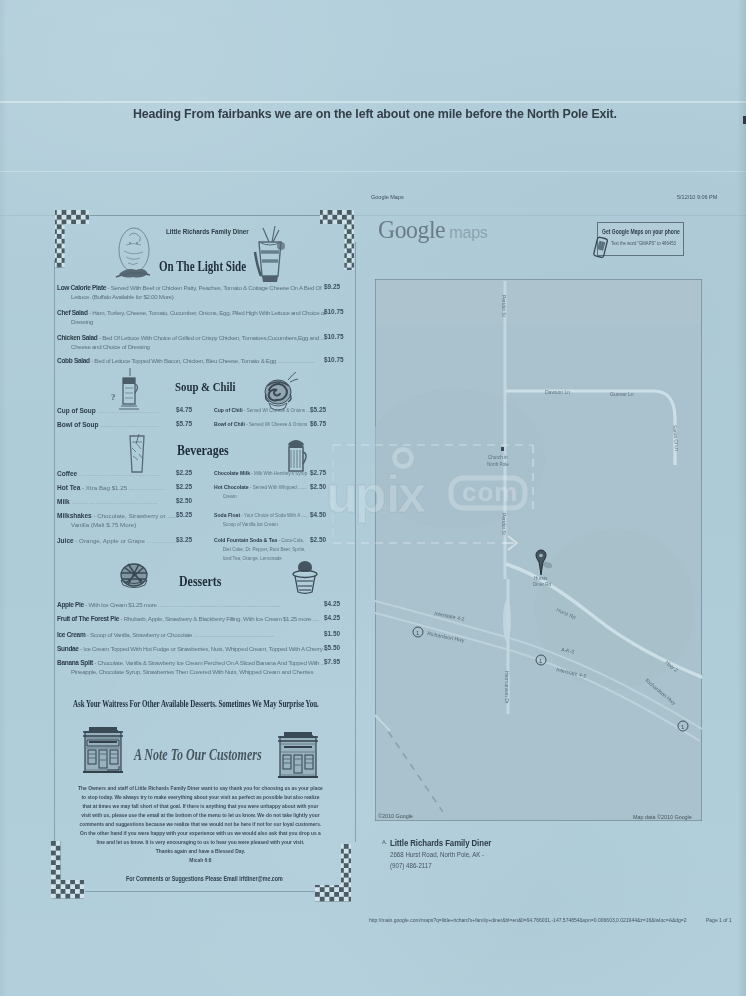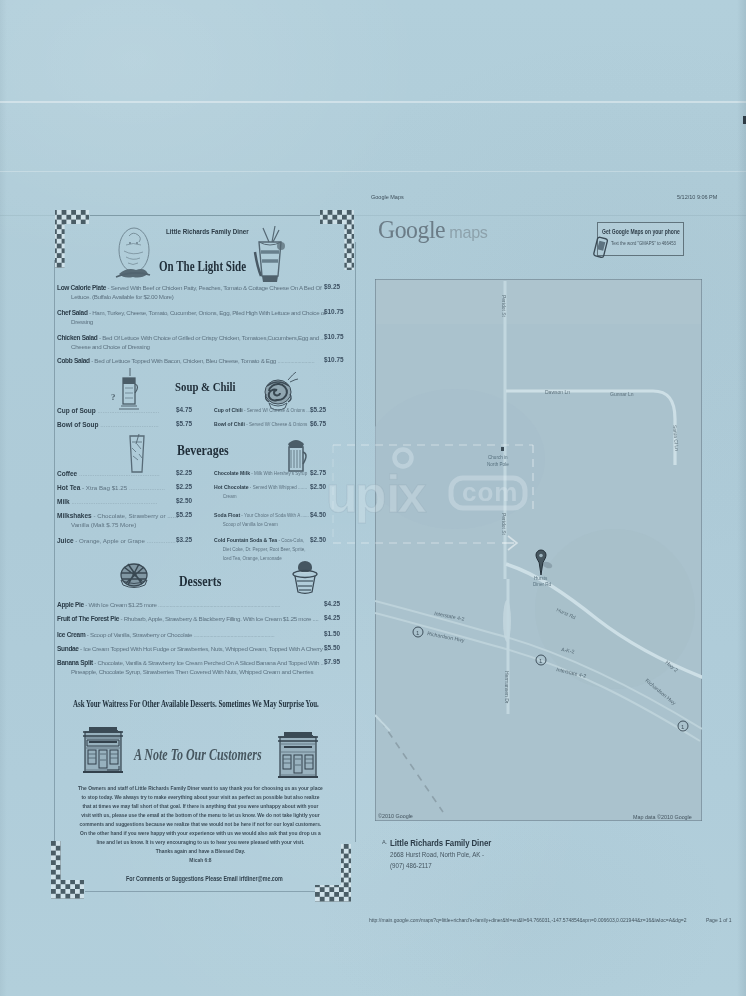--- a/index.html
+++ b/index.html
@@ -31,20 +31,21 @@
   <div class="abs" style="left:0;top:0;width:7px;height:996px;background:linear-gradient(90deg,rgba(100,125,138,.10),rgba(100,125,138,0));"></div>
 
   <div class="abs" style="left:0;top:101px;width:746px;height:2px;background:rgba(255,255,255,.38);"></div>
 
   <div class="abs" style="left:0;top:171px;width:746px;height:1px;background:rgba(255,255,255,.25);"></div>
 
   <div class="abs" style="right:0;top:0;width:9px;height:996px;background:linear-gradient(90deg,rgba(100,125,138,0) 0%,rgba(100,125,138,.18) 100%);"></div>
 
   <div class="abs" style="left:743px;top:116px;width:3px;height:8px;background:#2e3b45;"></div>
 
+  <div class="abs" style="left:133px;top:107px;white-space:nowrap;font-size:12.4px;font-weight:bold;color:#343f49;letter-spacing:-0.15px;filter:blur(0.25px);">Heading From fairbanks we are on the left about one mile before the North Pole Exit.</div>
 
   <div id="menu" class="abs" style="left:52px;top:210px;width:310px;height:692px;">
 
     <div class="abs" style="left:38px;top:5px;width:230px;height:1px;background:rgba(70,95,110,.4);"></div>
 
     <div class="abs" style="left:2px;top:50px;width:1px;height:584px;background:rgba(70,95,110,.4);"></div>
 
     <div class="abs" style="left:303px;top:32px;width:1px;height:600px;background:rgba(70,95,110,.4);"></div>
 
     <div class="abs" style="left:33px;top:681px;width:230px;height:1px;background:rgba(70,95,110,.4);"></div>

